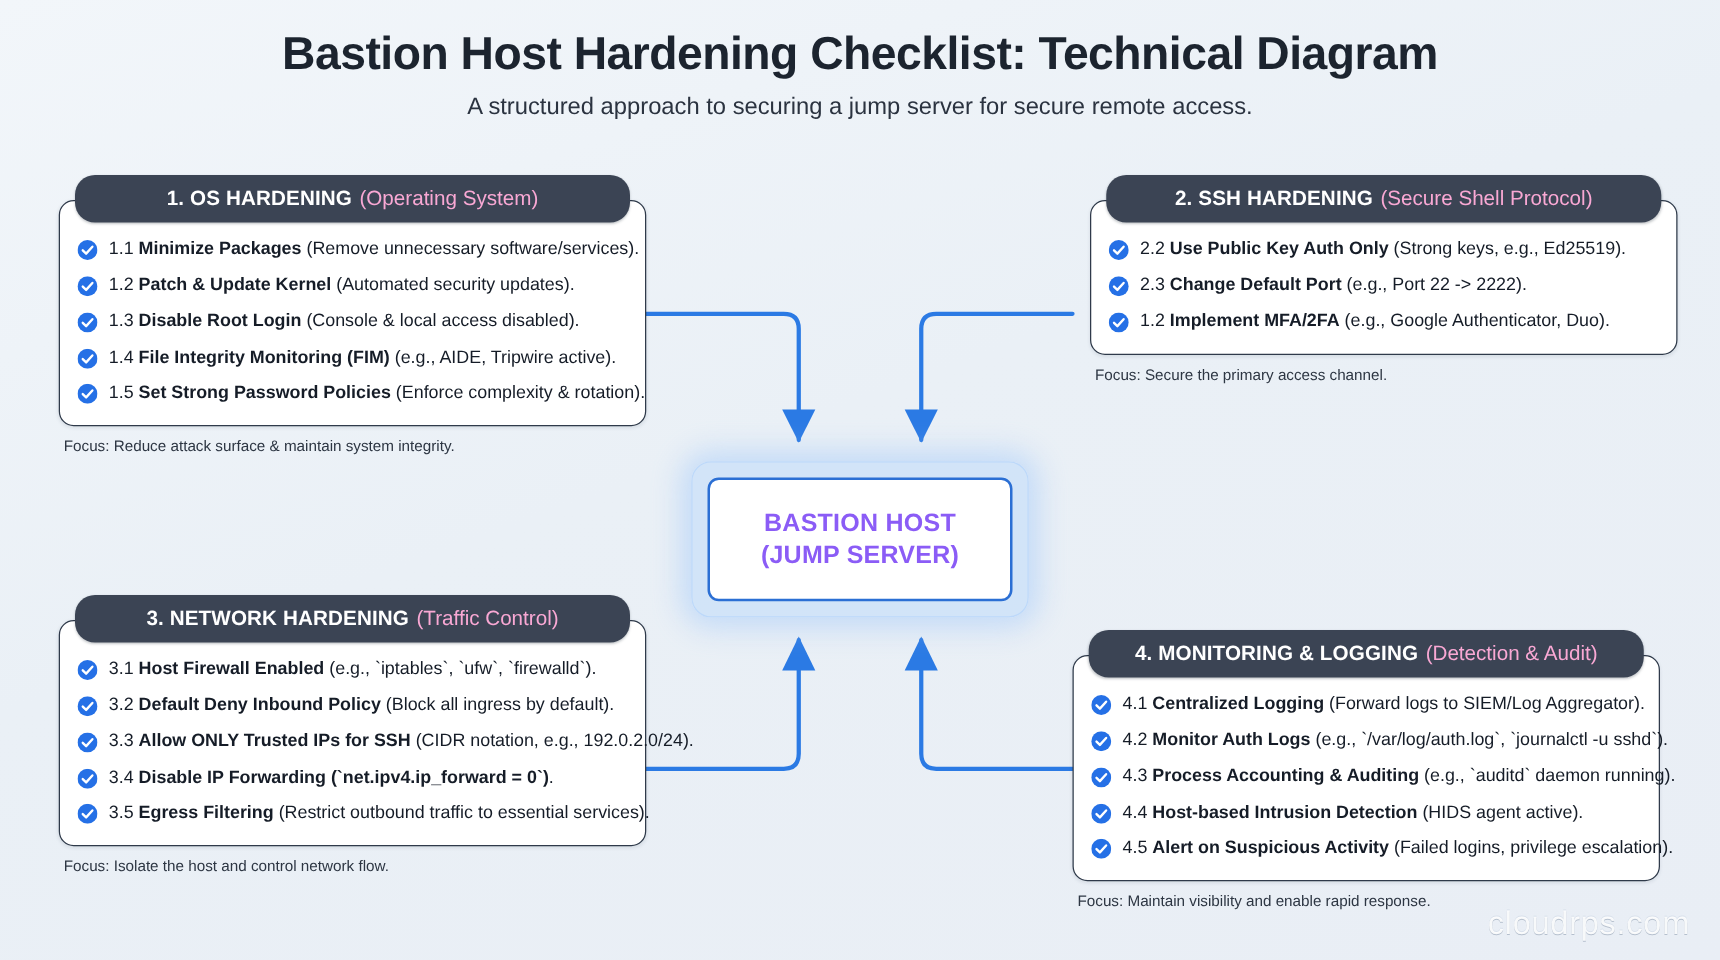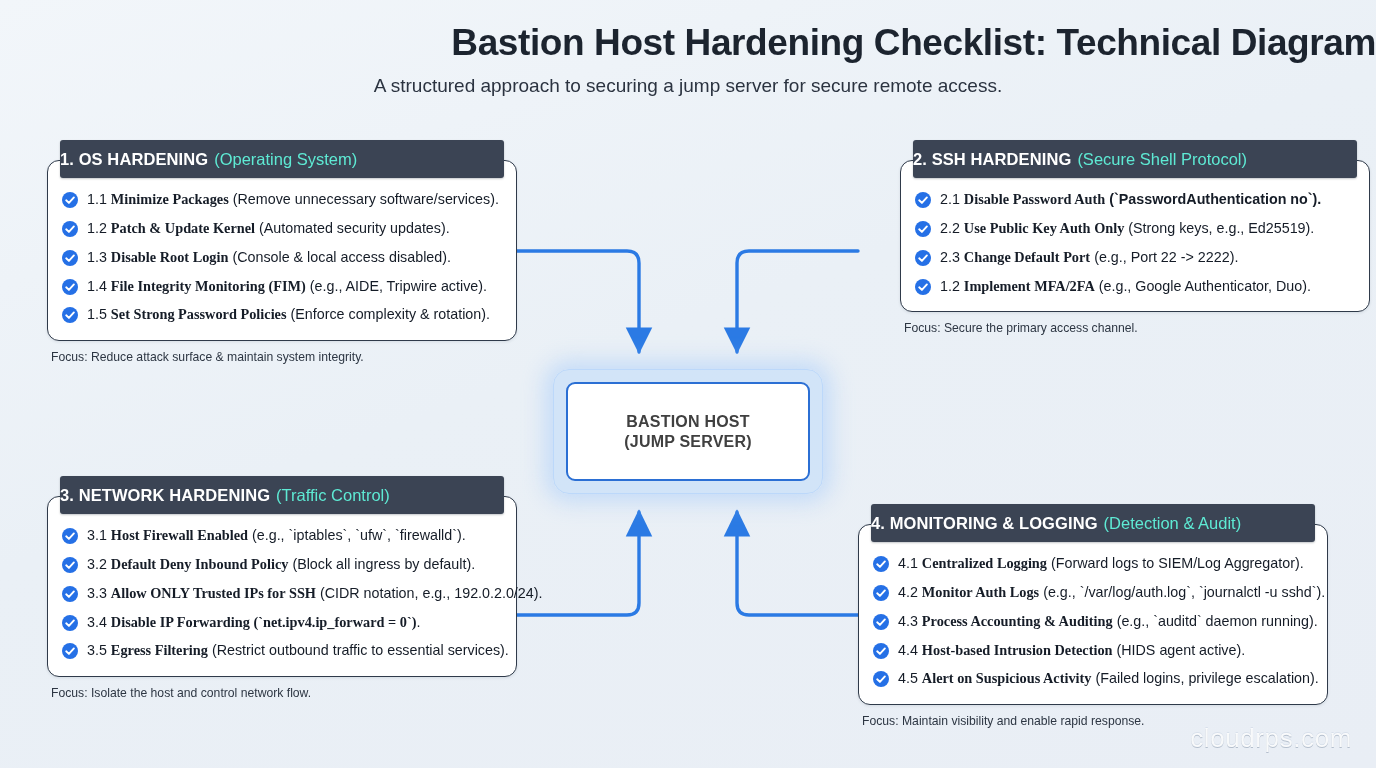--- a/index.html
+++ b/index.html
@@ -20,21 +20,20 @@
   
   #header {
     text-align: center;
     padding-top: 22px;
   }
   #page-title {
     font-size: 37px;
     font-weight: bold;
     letter-spacing: -0.4px;
     color: #1c242f;
-    text-align: right;
   }
   #page-subtitle {
     font-size: 19px;
     color: #2b3340;
     margin-top: 11px;
     font-weight: normal;
   }
   #connectors {
     position: absolute;
     left: 0; top: 0;
@@ -55,35 +54,36 @@
     padding: 30px 14px 14px 14px;
     box-shadow: 0 1px 3px rgba(30,45,70,0.10);
   }
   .panel-header {
     position: absolute;
     top: -21px;
     left: 12px;
     right: 12px;
     height: 38px;
     background: #3b4454;
-    border-radius: 3px;
+    border-radius: 16px;
     display: flex;
     align-items: center;
+    justify-content: center;
     color: #ffffff;
     box-shadow: 0 1px 2px rgba(20,30,45,0.25);
   }
   .panel-header .h-strong {
     font-size: 16.5px;
     font-weight: bold;
     letter-spacing: 0.1px;
   }
   .panel-header .h-light {
     font-size: 16.5px;
     font-weight: normal;
-    color: #5eead4;
+    color: #f9a8d4;
     margin-left: 6px;
   }
 
   .item-list { list-style: none; }
   .item {
     display: flex;
     align-items: flex-start;
     margin: 0 0 11px 0;
     font-size: 14.3px;
     line-height: 1.25;
@@ -93,34 +93,34 @@
 
   .check-icon {
     flex: 0 0 auto;
     width: 16px;
     height: 16px;
     margin-right: 9px;
     margin-top: 1px;
   }
   .item-text { white-space: nowrap; }
   .item-num { font-weight: normal; }
-  .item-title { font-weight: bold; font-family: Liberation Serif, serif; }
+  .item-title { font-weight: bold; }
   .item-desc { font-weight: normal; text-align: center; }
   .code-b { font-weight: bold; }
 
   .focus-note {
     margin-top: 9px;
     margin-left: 4px;
     font-size: 12.2px;
     color: #2d3643;
   }
 
   
   #panel-1 { left: 47px;  top: 160px; }
-  #panel-2 { left: 900px; top: 160px; }
+  #panel-2 { left: 872px; top: 160px; }
   #panel-3 { left: 47px;  top: 496px; }
   #panel-4 { left: 858px; top: 524px; }
 
   
   #central-node {
     position: absolute;
     left: 553px;
     top: 369px;
     width: 270px;
     height: 125px;
@@ -137,23 +137,23 @@
     height: 99px;
     background: #ffffff;
     border: 2px solid #2b6fd4;
     border-radius: 9px;
     display: flex;
     flex-direction: column;
     align-items: center;
     justify-content: center;
   }
   .node-line {
-    font-size: 16px;
+    font-size: 20px;
     font-weight: bold;
-    color: #404040;
+    color: #8b5cf6;
     letter-spacing: 0.2px;
     line-height: 1.22;
   }
 
   
   #watermark {
     position: absolute;
     right: 24px;
     bottom: 14px;
     font-size: 26px;
@@ -243,27 +243,20 @@
     <div class="panel-header">
       <span class="h-strong">2. SSH HARDENING</span>
       <span class="h-light">(Secure Shell Protocol)</span>
     </div>
     <ul class="item-list">
       <li class="item">
         <span class="check-icon"><svg viewBox="0 0 16 16" width="16" height="16">
               <circle cx="8" cy="8" r="8" fill="#2570e6"></circle>
               <path d="M4.2 8.3 L6.9 10.9 L11.9 5.4" fill="none" stroke="#ffffff" stroke-width="1.9" stroke-linecap="round" stroke-linejoin="round"></path>
             </svg></span>
-        <span class="item-text"><span class="item-num">2.1</span> <span class="item-title">Disable Password Auth</span> <span class="item-desc code-b">(`PasswordAuthentication no`).</span></span>
-      </li>
-      <li class="item">
-        <span class="check-icon"><svg viewBox="0 0 16 16" width="16" height="16">
-              <circle cx="8" cy="8" r="8" fill="#2570e6"></circle>
-              <path d="M4.2 8.3 L6.9 10.9 L11.9 5.4" fill="none" stroke="#ffffff" stroke-width="1.9" stroke-linecap="round" stroke-linejoin="round"></path>
-            </svg></span>
         <span class="item-text"><span class="item-num">2.2</span> <span class="item-title">Use Public Key Auth Only</span> <span class="item-desc">(Strong keys, e.g., Ed25519).</span></span>
       </li>
       <li class="item">
         <span class="check-icon"><svg viewBox="0 0 16 16" width="16" height="16">
               <circle cx="8" cy="8" r="8" fill="#2570e6"></circle>
               <path d="M4.2 8.3 L6.9 10.9 L11.9 5.4" fill="none" stroke="#ffffff" stroke-width="1.9" stroke-linecap="round" stroke-linejoin="round"></path>
             </svg></span>
         <span class="item-text"><span class="item-num">2.3</span> <span class="item-title">Change Default Port</span> <span class="item-desc">(e.g., Port 22 -&gt; 2222).</span></span>
       </li>
       <li class="item">

